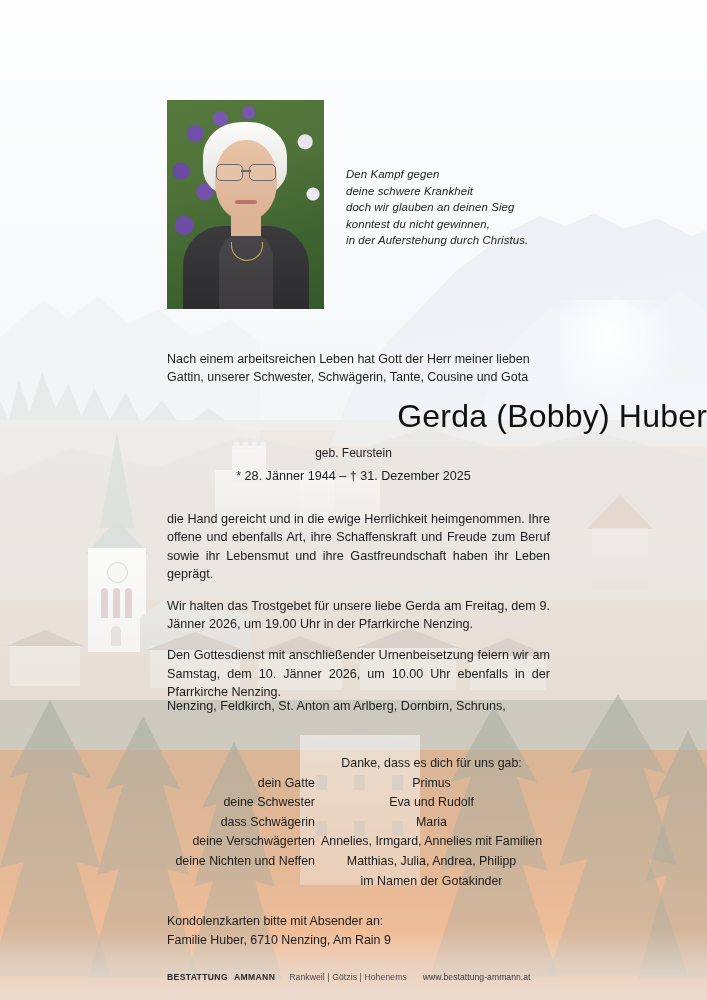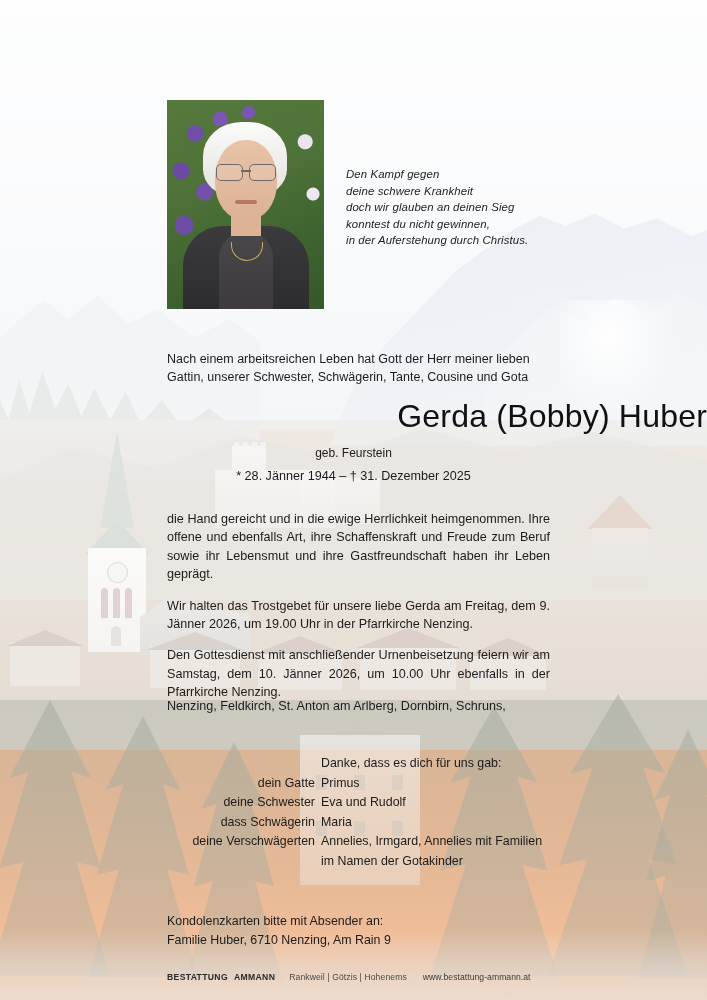--- a/index.html
+++ b/index.html
@@ -150,21 +150,21 @@
   .body-block p{margin:0 0 13px 0;text-align:justify;}
   .body-block p.last{margin-bottom:0;}
   .places{position:absolute;left:167px;top:697px;width:400px;
        font-size:12.6px;line-height:18.4px;color:#1c1c1c;}
   .places div{white-space:nowrap;}
 
   .thanks{position:absolute;left:167px;top:754px;width:400px;font-size:12.4px;line-height:19.6px;color:#1c1c1c;}
   .thanks table{border-collapse:collapse;}
   .thanks td{padding:0;vertical-align:top;font-size:12.4px;line-height:19.6px;white-space:nowrap;}
   .thanks td.lbl{text-align:right;padding-right:6px;width:148px;}
-  .thanks td.val{text-align:left;}
+  .thanks td.val{text-align:center;}
 
   .kondolenz{position:absolute;left:167px;top:912px;width:400px;
        font-size:12.4px;line-height:19px;color:#1c1c1c;}
   .kondolenz div{white-space:nowrap;}
 
   .footer{position:absolute;left:167px;top:972px;width:430px;
        font-size:8.6px;color:#2a2a2a;display:flex;align-items:center;gap:6px;letter-spacing:.2px;}
   .f-brand{font-weight:bold;letter-spacing:.35px;}
   .f-loc{color:#4a4a4a;margin-left:8px;letter-spacing:.1px;}
   .f-url{color:#3a3a3a;margin-left:10px;letter-spacing:.05px;}
@@ -299,20 +299,24 @@
         </tr>
         <tr>
           <td class="lbl">dass Schwägerin</td>
           <td class="val">Maria</td>
         </tr>
         <tr>
           <td class="lbl">deine Verschwägerten</td>
           <td class="val">Annelies, Irmgard, Annelies mit Familien</td>
         </tr>
         <tr>
+          <td class="lbl">deine Nichten und Neffen</td>
+          <td class="val">Matthias, Julia, Andrea, Philipp</td>
+        </tr>
+        <tr>
           <td class="lbl"></td>
           <td class="val">im Namen der Gotakinder</td>
         </tr>
       </tbody>
         </table>
     </div>
 
     <div class="kondolenz">
       <div>Kondolenzkarten bitte mit Absender an:</div>
       <div>Familie Huber, 6710 Nenzing, Am Rain 9</div>

